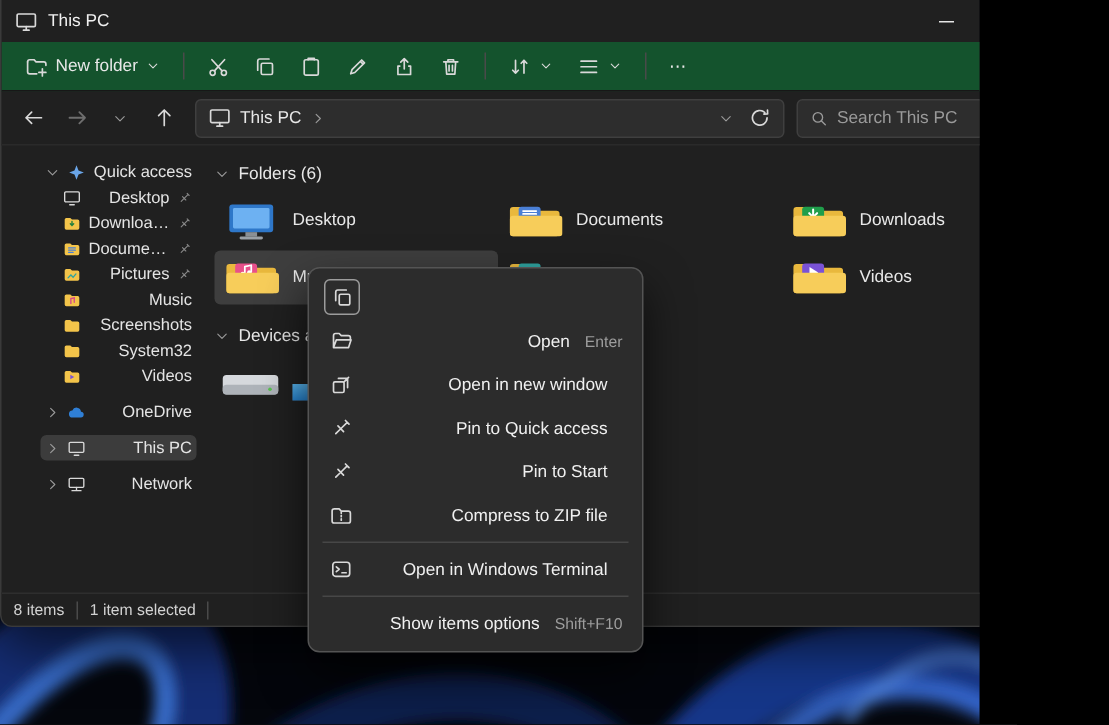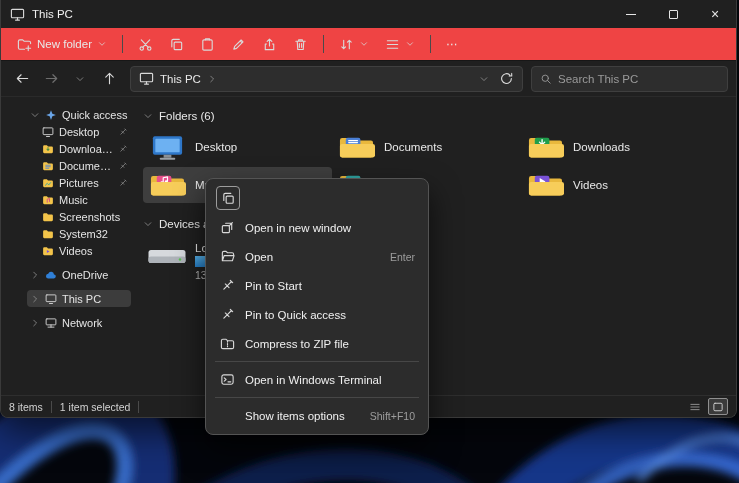--- a/index.html
+++ b/index.html
@@ -1,18 +1,18 @@
 <!DOCTYPE html>
 <html><head>
 <meta charset="utf-8">
 <style>
   * { box-sizing: border-box; margin: 0; padding: 0; }
   html,body { width:739px; height:483px; overflow:hidden; }
   body { font-family:"Liberation Sans", sans-serif; background:#000; }
-  .screen { position:relative; width:739px; height:483px; overflow:hidden; background:#04060c; }
+  .screen { position:relative; width:653px; height:483px; overflow:hidden; background:#04060c;text-align:right; }
 
   
   .wallpaper { position:absolute; inset:0; z-index:0; }
   .wallpaper svg { display:block; width:100%; height:100%; }
 
   
   .window { position:absolute; left:0; top:0; width:737px; height:418px; z-index:10;
     background:#202020; color:#e8e8e8; font-size:12px; display:flex; flex-direction:column;
     border:1px solid #3a3a3a; border-top:none; border-radius:0 0 8px 8px; overflow:hidden;
     box-shadow:0 14px 34px rgba(0,0,0,.6); }
@@ -20,21 +20,21 @@
   
   .titlebar { height:28px; flex:none; display:flex; align-items:center; gap:7px; padding-left:9px; }
   .title-text { font-size:11.5px; color:#f0f0f0; }
   .win-controls { margin-left:auto; align-self:stretch; display:flex; }
   .win-btn { width:42px; display:flex; align-items:center; justify-content:center; color:#e6e6e6; }
   .glyph-min { width:10px; height:1px; background:#e6e6e6; display:block; }
   .glyph-max { width:9px; height:9px; border:1px solid #e6e6e6; border-radius:1px; display:block; }
   .glyph-close { font-size:14px; line-height:1; }
 
   
-  .toolbar { height:33px; flex:none; background:#ef4444; display:flex; align-items:center;
+  .toolbar { height:33px; flex:none; background:#14532d; display:flex; align-items:center;
     padding:0 9px; gap:2px; border-bottom:1px solid #171717; }
   .tbtn { height:27px; display:flex; align-items:center; justify-content:center; gap:5px;
     border-radius:4px; padding:0 7px; color:#e8e8e8; font-size:11.5px; }
   .tsep { width:1px; height:18px; background:#4a4a4a; margin:0 6px; flex:none; }
 
   
   .navrow { height:36px; flex:none; display:flex; align-items:center; padding:0 8px; gap:3px;
     background:#202020; border-bottom:1px solid #2a2a2a; }
   .nav-btn { width:26px; height:26px; flex:none; display:flex; align-items:center; justify-content:center; border-radius:4px; }
   .addressbar { flex:1; height:26px; margin:0 5px; background:#2d2d2d; border:1px solid #3f3f3f;
@@ -518,56 +518,56 @@
         <svg class="ic ln" viewBox="0 0 16 16">
           <rect x="5.5" y="5.5" width="7.5" height="7.5" rx="1"></rect>
           <path d="M3 10 V4 q0-1.5 1.5-1.5 h6"></path>
         </svg>
       </div>
     </div>
 
     <div class="ctx-item">
       <span class="ctx-icon">
         <svg class="ic ln" viewBox="0 0 16 16">
+            <path d="M2.5 12.5 V4 q0-1.5 1.5-1.5 h2.5 l1.5 1.5 h5 q1.5 0 1.5 1.5 v1 M2.5 12.5 L4.5 7 h10.5 l-1.8 5.5 z"></path>
+          </svg>
+      </span>
+      <span class="ctx-label">Open</span>
+      <span class="ctx-short">Enter</span>
+    </div>
+    <div class="ctx-item">
+      <span class="ctx-icon">
+        <svg class="ic ln" viewBox="0 0 16 16">
             <rect x="2.5" y="6" width="7.5" height="7.5" rx="1"></rect>
             <path d="M6 3.5 h6.5 v6.5 M9.8 6.2 l3.4-3.4"></path>
           </svg>
       </span>
       <span class="ctx-label">Open in new window</span>
       <span class="ctx-short"></span>
     </div>
     <div class="ctx-item">
       <span class="ctx-icon">
         <svg class="ic ln" viewBox="0 0 16 16">
-            <path d="M2.5 12.5 V4 q0-1.5 1.5-1.5 h2.5 l1.5 1.5 h5 q1.5 0 1.5 1.5 v1 M2.5 12.5 L4.5 7 h10.5 l-1.8 5.5 z"></path>
-          </svg>
-      </span>
-      <span class="ctx-label">Open</span>
-      <span class="ctx-short">Enter</span>
-    </div>
-    <div class="ctx-item">
-      <span class="ctx-icon">
-        <svg class="ic ln" viewBox="0 0 16 16">
             <g transform="rotate(45 8 8)">
               <path d="M8 2 v6.5 M5.2 8.5 h5.6 M6.2 2 h3.6 M8 8.5 v5"></path>
             </g>
           </svg>
       </span>
-      <span class="ctx-label">Pin to Start</span>
+      <span class="ctx-label">Pin to Quick access</span>
       <span class="ctx-short"></span>
     </div>
     <div class="ctx-item">
       <span class="ctx-icon">
         <svg class="ic ln" viewBox="0 0 16 16">
             <g transform="rotate(45 8 8)">
               <path d="M8 2 v6.5 M5.2 8.5 h5.6 M6.2 2 h3.6 M8 8.5 v5"></path>
             </g>
           </svg>
       </span>
-      <span class="ctx-label">Pin to Quick access</span>
+      <span class="ctx-label">Pin to Start</span>
       <span class="ctx-short"></span>
     </div>
     <div class="ctx-item">
       <span class="ctx-icon">
         <svg class="ic ln" viewBox="0 0 16 16">
             <path d="M1.5 5 q0-1.5 1.5-1.5 h3.5 l1.5 1.5 h5 q1.5 0 1.5 1.5 v5.5 q0 1.5-1.5 1.5 h-10 q-1.5 0-1.5-1.5 z M8 5.5 v1 M8 8 v1 M8 10.5 v1"></path>
           </svg>
       </span>
       <span class="ctx-label">Compress to ZIP file</span>
       <span class="ctx-short"></span>

